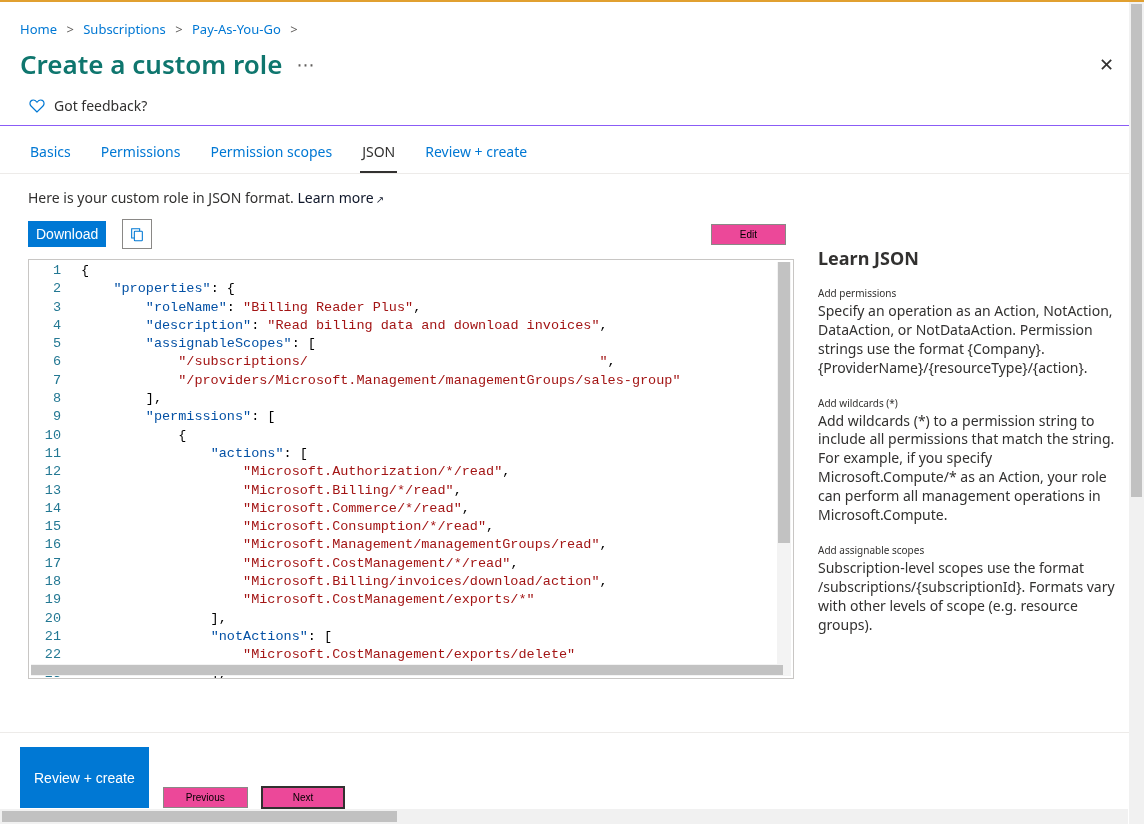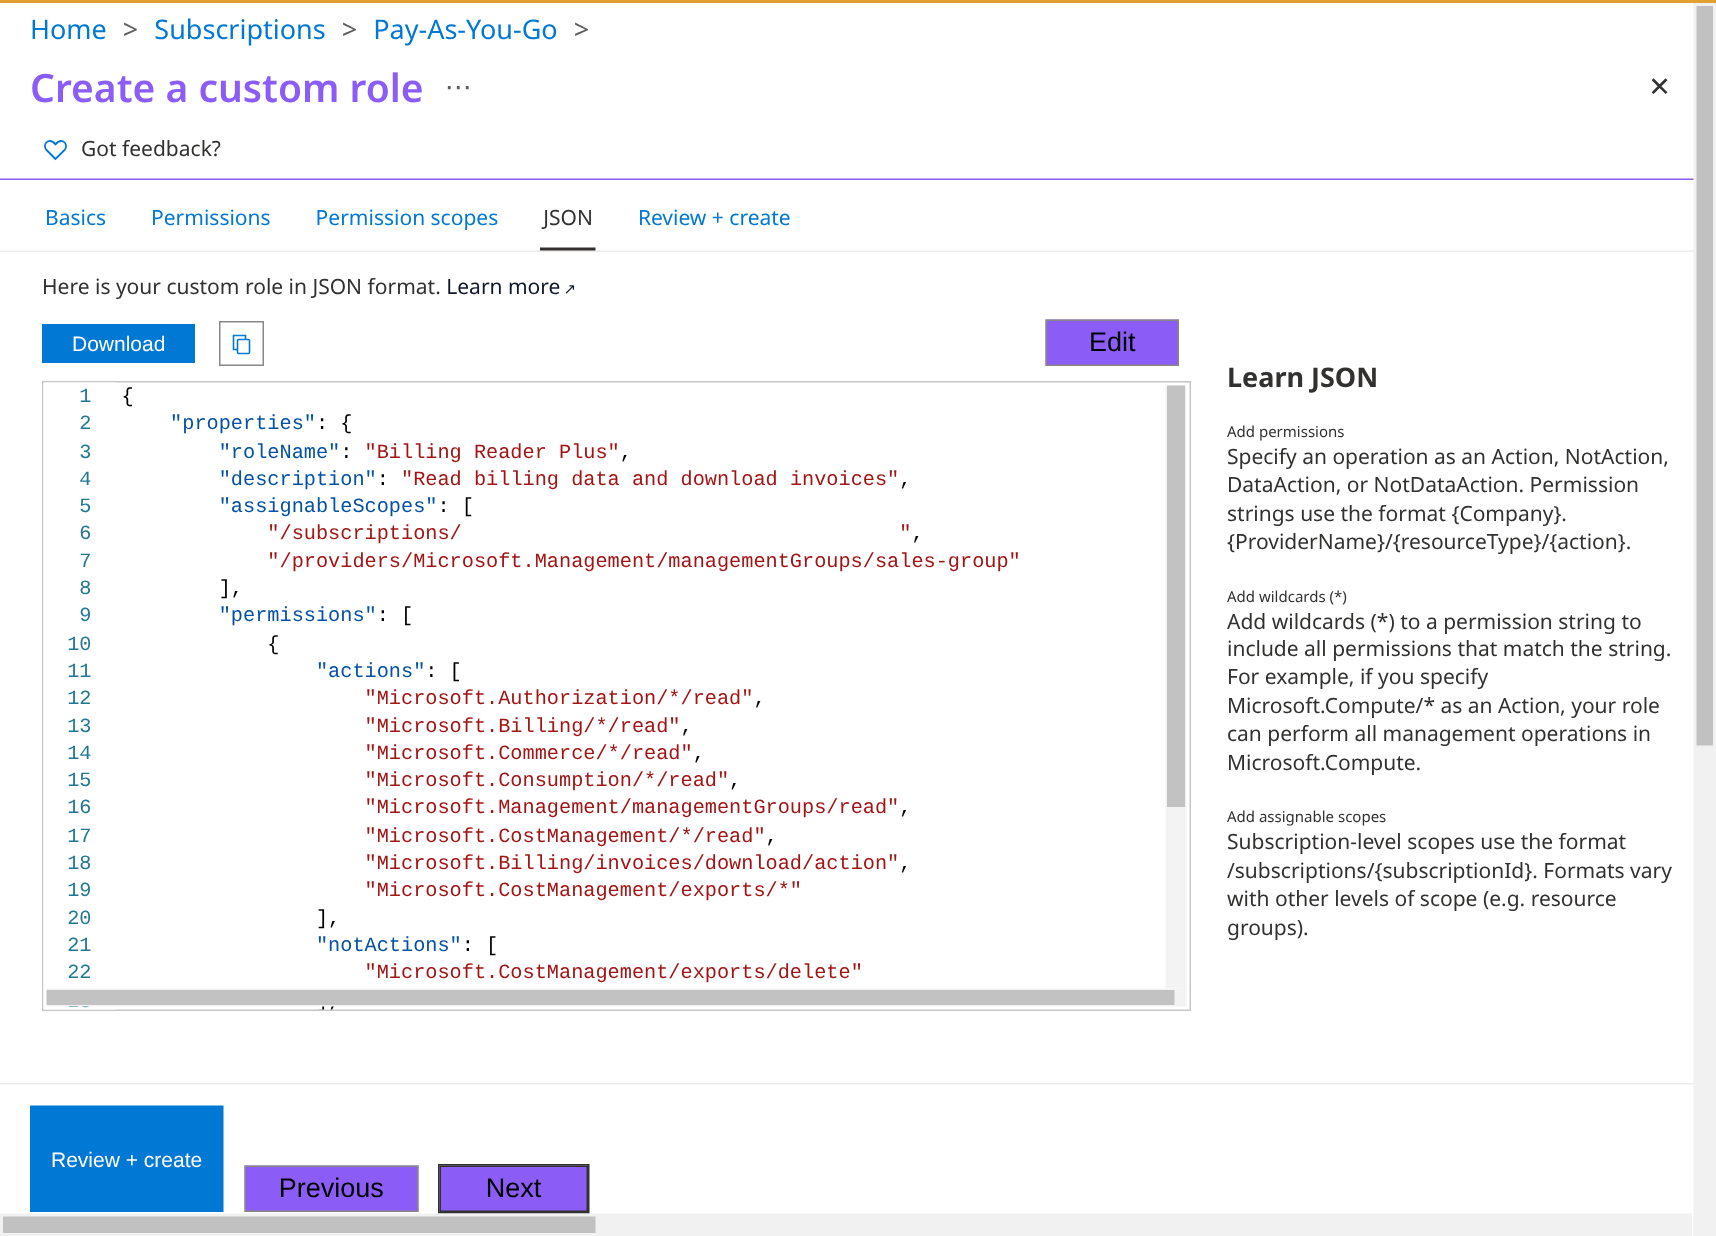--- a/index.html
+++ b/index.html
@@ -11,33 +11,33 @@
     background: #ffffff;
     width: 1144px;
     height: 824px;
     overflow: hidden;
     position: relative;
     border-top: 2px solid #e1a030;
   }
 
   
   .breadcrumb {
-    padding: 6px 20px 2px;
-    font-size: 18px;
+    padding: 18px 20px 2px;
+    font-size: 13px;
   }
   .breadcrumb a { color: #0078d4; text-decoration: none; cursor: pointer; }
   .breadcrumb .sep { color: #605e5c; margin: 0 6px; }
 
   
   .header-row {
     display:flex; align-items:center; justify-content:space-between;
     padding: 6px 20px 8px;
   }
   .header-title { display:flex; align-items:center; gap:14px; }
-  h1 { font-size: 26px; font-weight:600; margin:0; color:#8b5cf6; }
+  h1 { font-size: 26px; font-weight:600; margin:0; color:#0f766e; }
   .ellipsis-btn { font-size:18px; color:#605e5c; cursor:pointer; letter-spacing:1px; }
   .close-btn { font-size:18px; cursor:pointer; padding:4px 10px; color:#323130; }
 
   
   .feedback-row {
     display:flex; align-items:center; gap:8px;
     padding: 6px 20px 10px 28px;
     border-bottom: 1px solid #8b5cf6;
   }
   .feedback-row svg { width:18px; height:18px; }
@@ -71,25 +71,25 @@
   .right { width: 312px; padding-top: 58px; }
 
   .intro { margin: 0 0 12px; }
   .intro a { color:#0f172a; text-decoration:none; }
   .ext-icon::after { content:"\2197"; font-size:10px; margin-left:2px; }
 
   .toolbar-row { display:flex; align-items:center; justify-content:space-between; margin-bottom:10px; padding-right: 8px;}
   .toolbar-left { display:flex; align-items:center; gap:16px; }
   .btn-primary {
     background:#0078d4; color:#fff; border:none;
-    padding:5px 20px; font-size:14px; cursor:pointer;
+    padding:5px 8px; font-size:14px; cursor:pointer;
   }
   .btn-secondary {
-    background:#8b5cf6; border:1px solid #8a8886; padding:4px 28px;
-    font-size:18px; cursor:pointer;
+    background:#ec4899; border:1px solid #8a8886; padding:4px 28px;
+    font-size:10px; cursor:pointer;
   }
   .icon-btn {
     width:30px; height:30px; border:1px solid #8a8886; background:#fff;
     display:flex; align-items:center; justify-content:center; cursor:pointer;
   }
   .icon-btn svg { width:16px; height:16px; stroke:#0078d4; fill:none; }
 
   
   .editor-frame {
     border:1px solid #c8c6c4;

